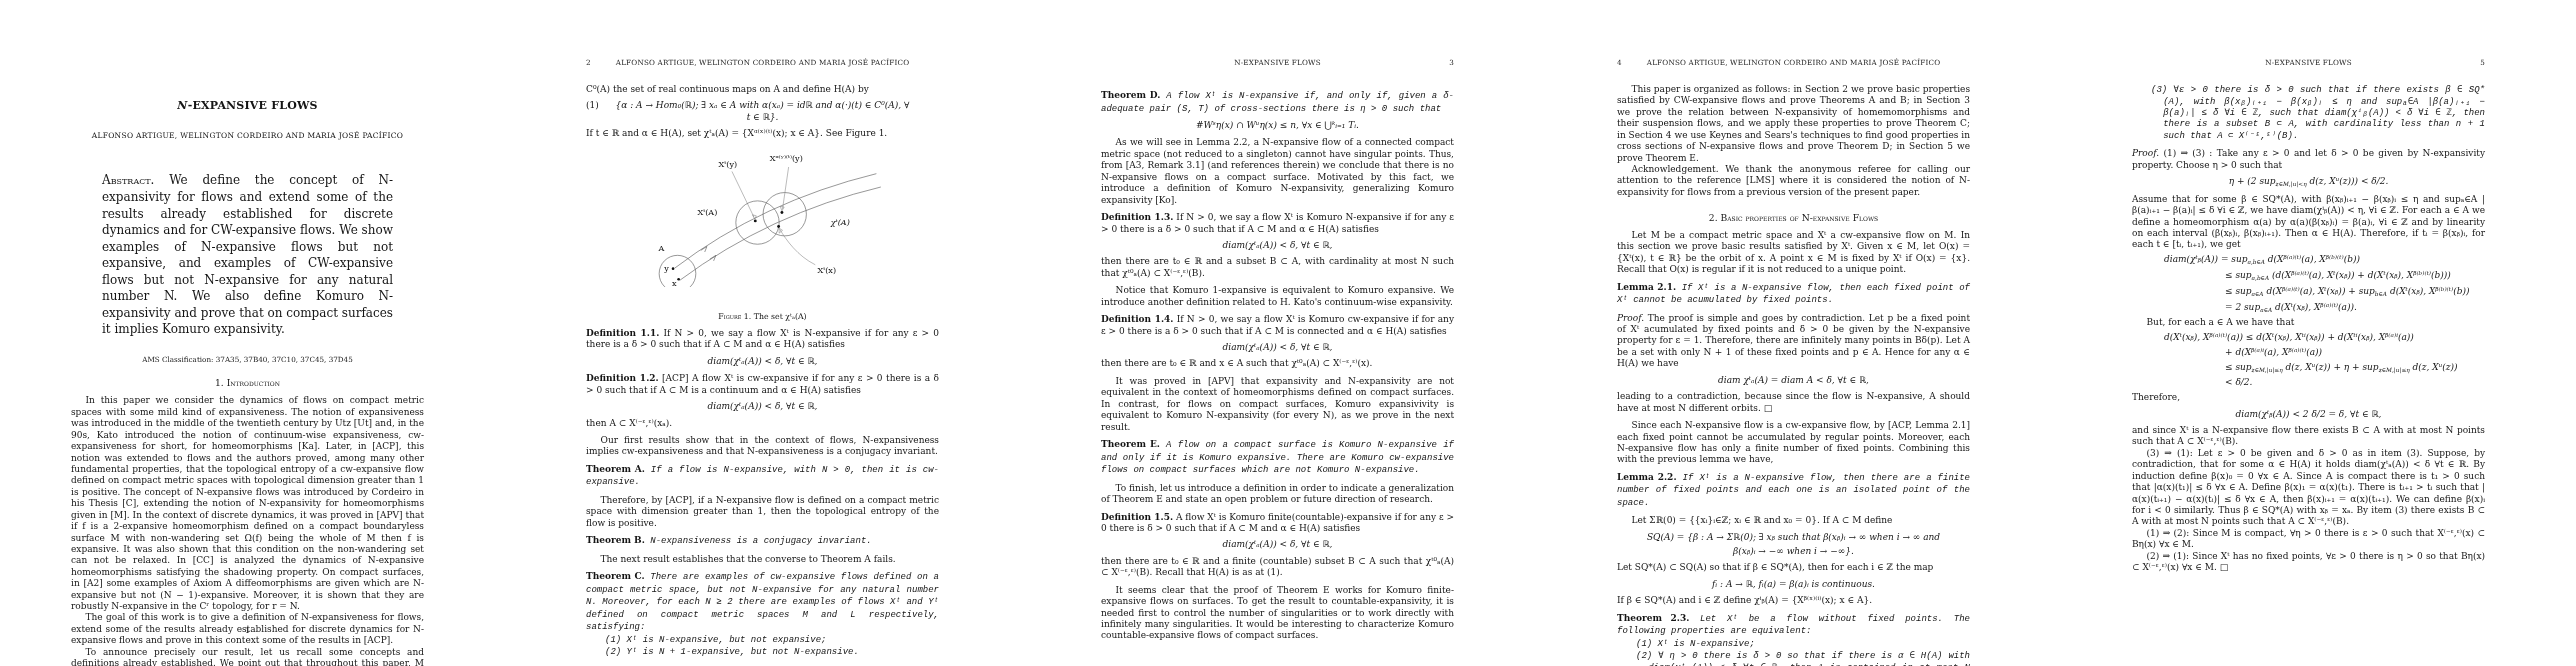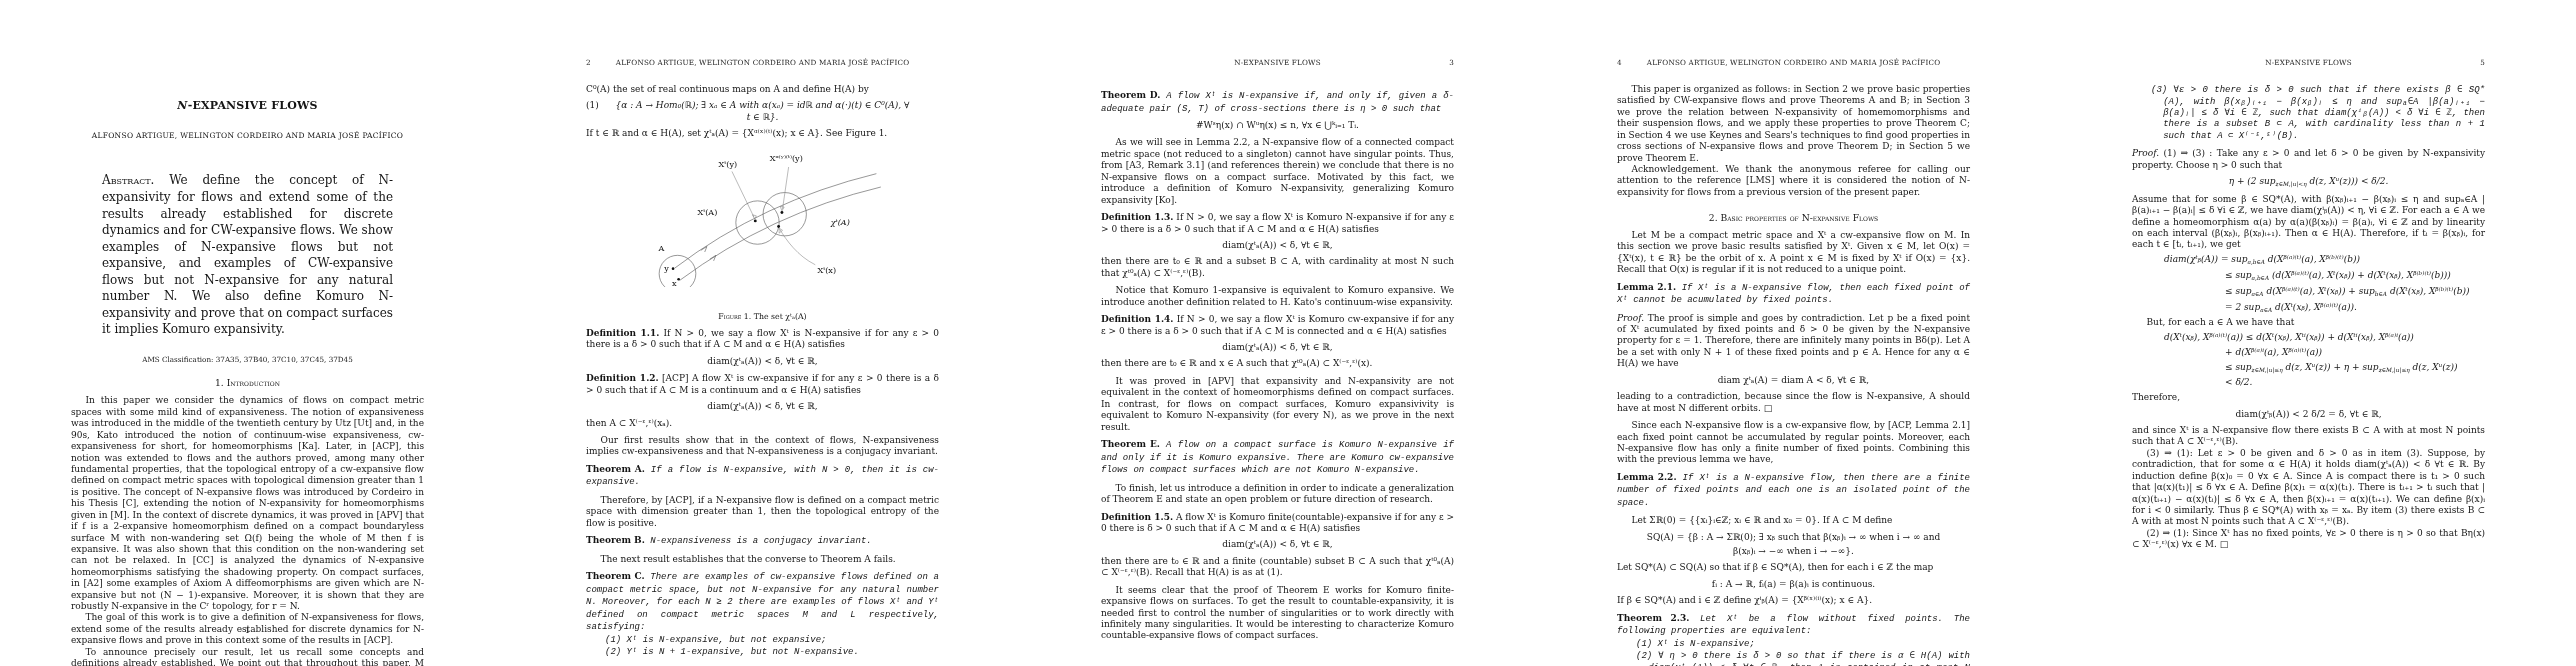--- a/index.html
+++ b/index.html
@@ -19,21 +19,21 @@
   .flow1{top:99px;}
   .p{text-indent:14.5px;margin:0;}
   .pn{text-indent:0;margin:0;}
   .title{text-align:center;font-size:11px;font-weight:bold;letter-spacing:0.2px;text-indent:0;}
   .ti{font-style:italic;}
   .auth{text-align:center;font-size:7.5px;letter-spacing:0.3px;margin-top:18px;text-indent:0;}
   .abs{margin:32px 31px 0;font-size:12px;line-height:1.38;text-align:justify;}
   .sc{font-variant:small-caps;}
   .ams{margin-top:16.7px;font-size:7.2px;text-align:center;}
   .sec{text-align:center;font-variant:small-caps;font-size:9.2px;margin:13.3px 0 6.7px;text-indent:0;}
-  .eq{margin:5px 0;text-align:center;}
+  .eq{margin:5px 0;text-align:center;font-style:italic;}
   .eqrow{display:flex;margin:5px 0;font-style:italic;}
   .etag{width:27px;font-style:normal;}
   .ectr{flex:1;text-align:center;margin-right:27px;}
   .thm,.df{margin:6.1px 0;}
   .lb{font-weight:bold;}
   .bd{font-style:italic;font-family:Liberation Mono, monospace;}
   .it{display:block;margin:1.1px 0 1.1px 19px;padding-left:12.2px;text-indent:-12.2px;}
   .prf{margin:6.1px 0;}
   .plb{font-style:italic;}
   .ssub{font-size:5.8px;vertical-align:-2.2px;font-style:italic;}
@@ -237,18 +237,19 @@
         <div class="al c2"><span>=  2 sup</span><span class="ssub">a∈A</span><span> d(Xᵗ(xᵦ), Xᵝ⁽ᵃ⁾⁽ᵗ⁾(a)).</span></div>
         <p class="p">But, for each a ∈ A we have that</p>
         <div class="al">d(Xᵗ(xᵦ), Xᵝ⁽ᵃ⁾⁽ᵗ⁾(a))  ≤  d(Xᵗ(xᵦ), Xᵗⁱ(xᵦ)) + d(Xᵗⁱ(xᵦ), Xᵝ⁽ᵃ⁾ⁱ(a))</div>
         <div class="al c2">+  d(Xᵝ⁽ᵃ⁾ⁱ(a), Xᵝ⁽ᵃ⁾⁽ᵗ⁾(a))</div>
         <div class="al c2"><span>≤  sup</span><span class="ssub">z∈M,|u|≤η</span><span> d(z, Xᵘ(z)) + η + sup</span><span class="ssub">z∈M,|u|≤η</span><span> d(z, Xᵘ(z))</span></div>
         <div class="al c2">&lt;  δ/2.</div>
         <p class="pn">Therefore,</p>
         <div class="eq">diam(χᵗᵦ(A)) &lt; 2 δ/2 = δ,    ∀t ∈ ℝ,</div>
         <p class="pn">and since Xᵗ is a N-expansive flow there exists B ⊂ A with at most N points such that A ⊂ X⁽⁻ᵋ,ᵋ⁾(B).</p>
         <p class="p">(3) ⇒ (1): Let ε &gt; 0 be given and δ &gt; 0 as in item (3). Suppose, by contradiction, that for some α ∈ H(A) it holds diam(χᵗₐ(A)) &lt; δ ∀t ∈ ℝ. By induction define β(x)₀ = 0 ∀x ∈ A. Since A is compact there is t₁ &gt; 0 such that |α(x)(t₁)| ≤ δ ∀x ∈ A. Define β(x)₁ = α(x)(t₁). There is tᵢ₊₁ &gt; tᵢ such that |α(x)(tᵢ₊₁) − α(x)(tᵢ)| ≤ δ ∀x ∈ A, then β(x)ᵢ₊₁ = α(x)(tᵢ₊₁). We can define β(x)ᵢ for i &lt; 0 similarly. Thus β ∈ SQ*(A) with xᵦ = xₐ. By item (3) there exists B ⊂ A with at most N points such that A ⊂ X⁽⁻ᵋ,ᵋ⁾(B).</p>
+        <p class="p">(1) ⇒ (2): Since M is compact, ∀η &gt; 0 there is ε &gt; 0 such that X⁽⁻ᵋ,ᵋ⁾(x) ⊂ Bη(x) ∀x ∈ M.</p>
         <p class="p">(2) ⇒ (1): Since Xᵗ has no fixed points, ∀ε &gt; 0 there is η &gt; 0 so that Bη(x) ⊂ X⁽⁻ᵋ,ᵋ⁾(x) ∀x ∈ M.  □</p>
       </div>
     </div>
   </div>
 </div>
 
 
 </body></html>

